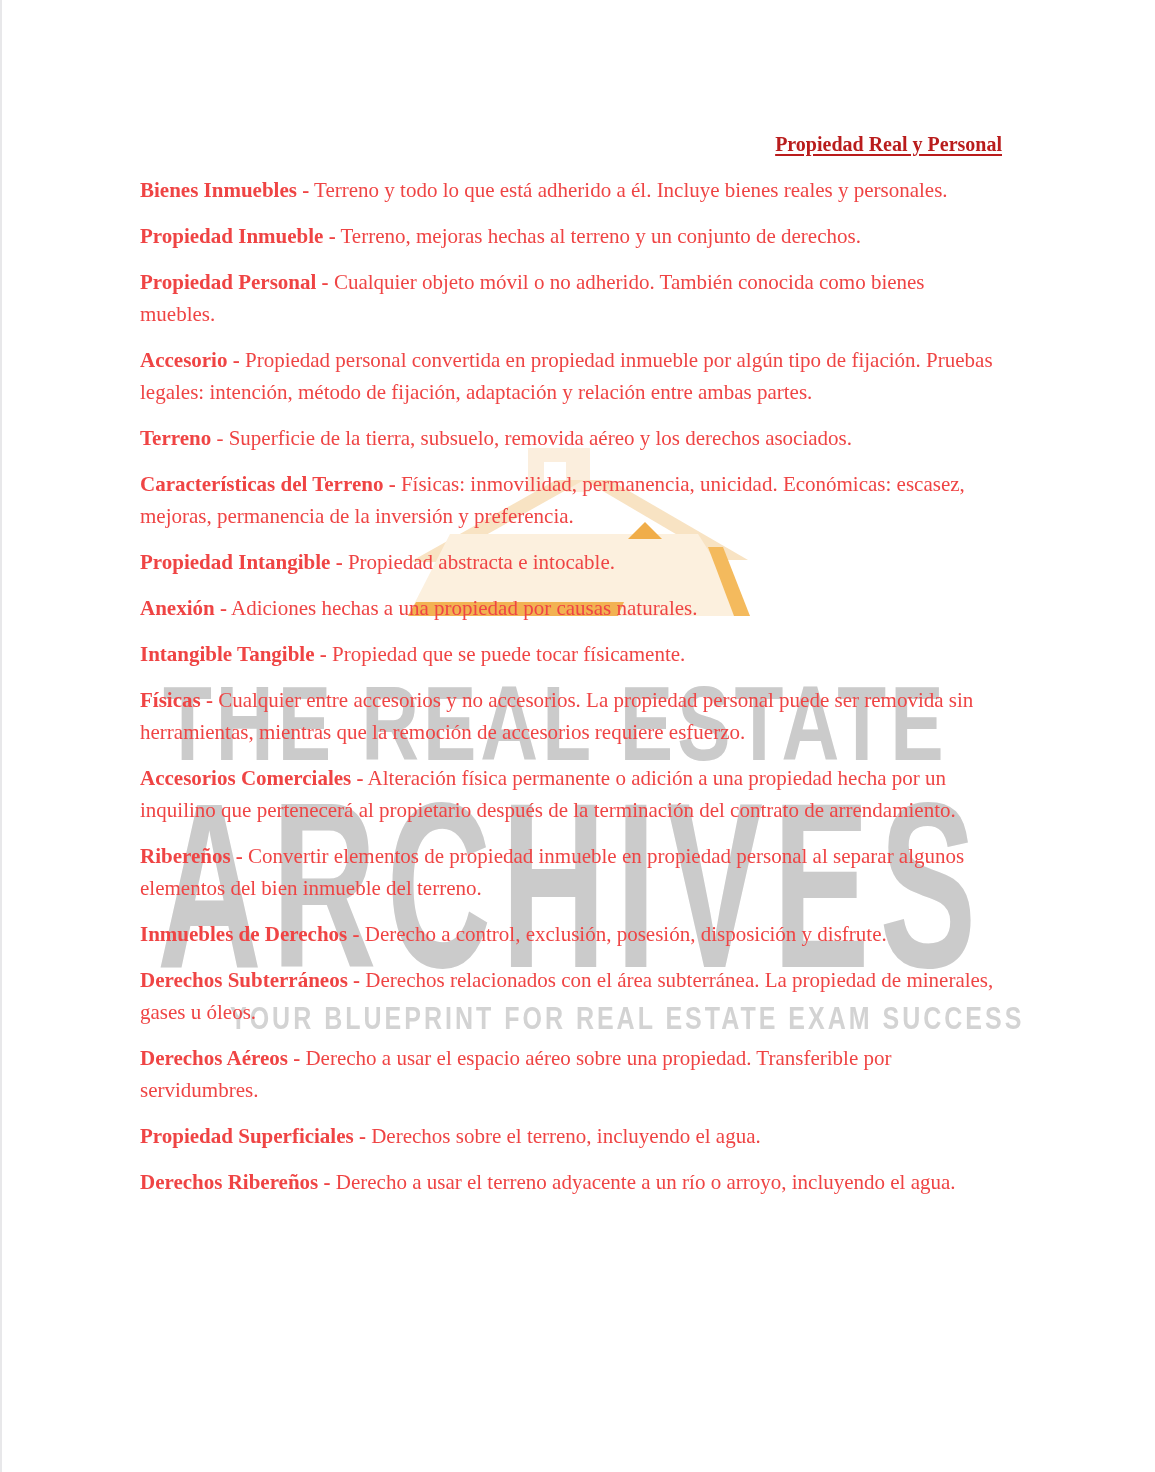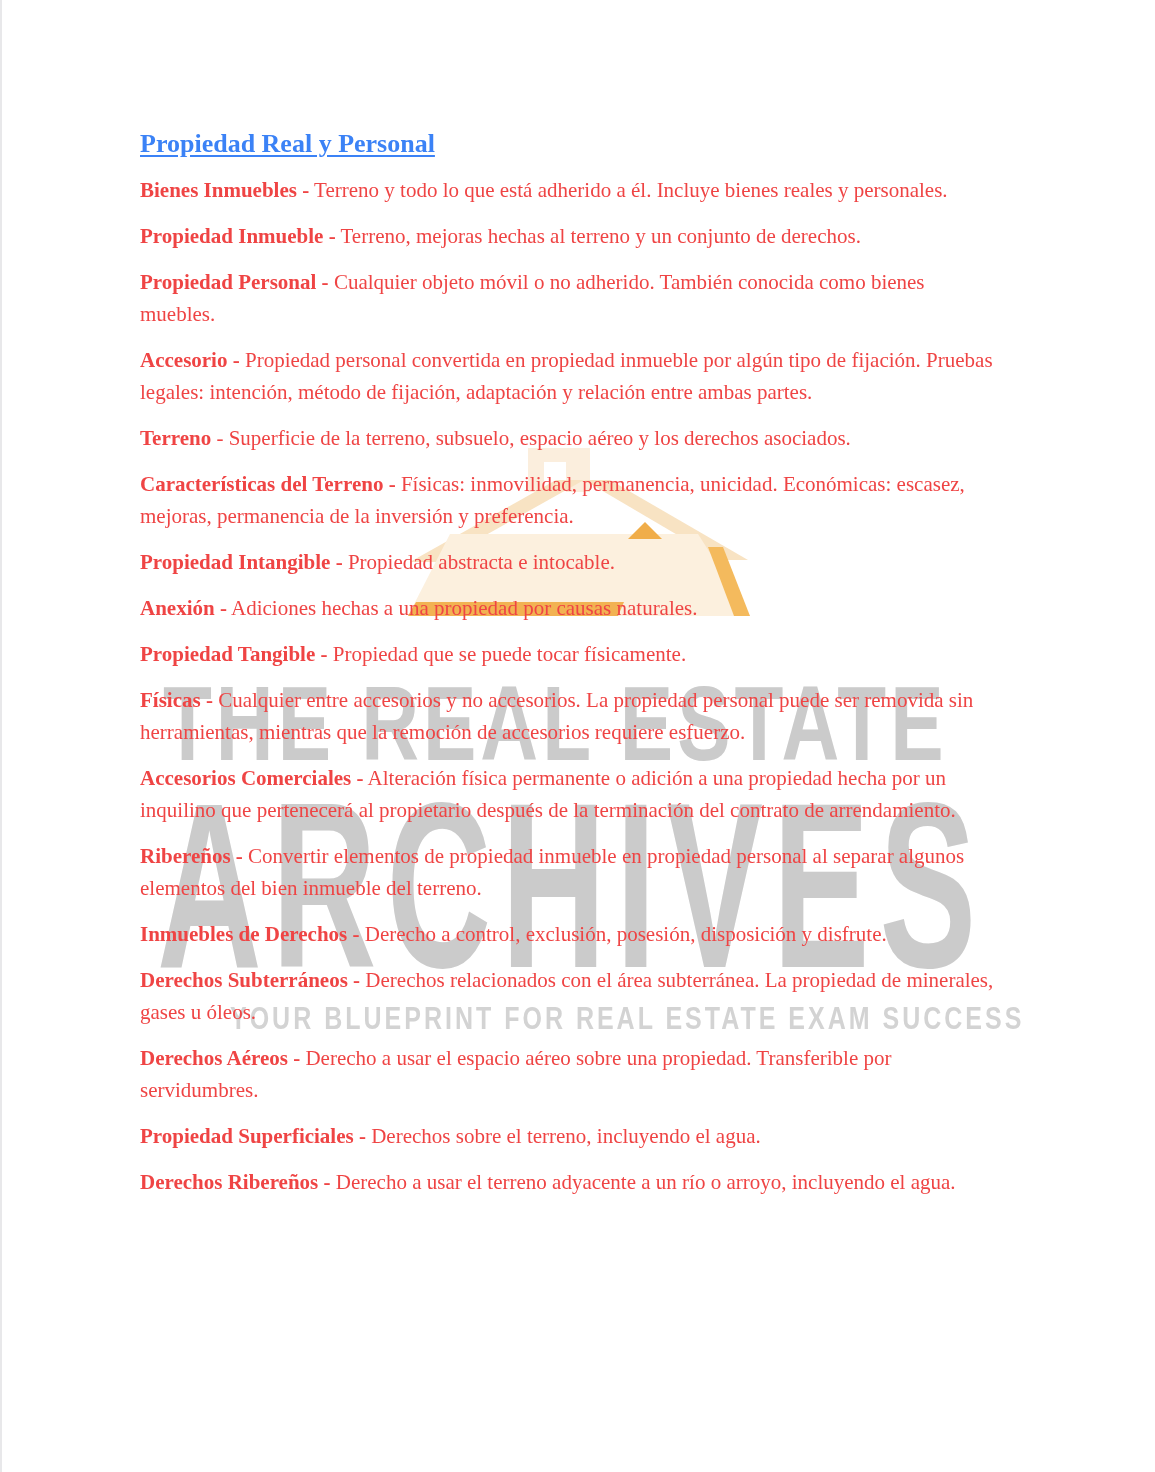--- a/index.html
+++ b/index.html
@@ -48,23 +48,23 @@
   }
   
   .content {
     position: relative; z-index: 1;
     padding: 128px 0 0 140px;
     width: 862px;
   }
   .title {
     width: 862px;
     margin: 0 0 14px 0;
-    text-align: left;
-    font-size: 26px; font-weight: 700; line-height: 32px;
-    color: #3b82f6;
+    text-align: right;
+    font-size: 20px; font-weight: 700; line-height: 32px;
+    color: #b91c1c;
     text-decoration: underline;
     text-underline-offset: 3px;
   }
   .entry {
     margin: 0 0 14px 0;
     font-size: 21px; line-height: 32px;
     color: #ef4444;
   }
   .term { font-weight: 700; }
 </style>
@@ -95,29 +95,29 @@
     <h1 class="title">Propiedad Real y Personal</h1>
     <div id="entries">
     <p class="entry"><b class="term">Bienes Inmuebles -</b><span class="def"> Terreno y todo lo que está adherido a él. Incluye bienes reales y personales.</span></p>
 
     <p class="entry"><b class="term">Propiedad Inmueble -</b><span class="def"> Terreno, mejoras hechas al terreno y un conjunto de derechos.</span></p>
 
     <p class="entry"><b class="term">Propiedad Personal -</b><span class="def"> Cualquier objeto móvil o no adherido. También conocida como bienes muebles.</span></p>
 
     <p class="entry"><b class="term">Accesorio -</b><span class="def"> Propiedad personal convertida en propiedad inmueble por algún tipo de fijación. Pruebas legales: intención, método de fijación, adaptación y relación entre ambas partes.</span></p>
 
-    <p class="entry"><b class="term">Terreno</b><span class="def"> - Superficie de la terreno, subsuelo, espacio aéreo y los derechos asociados.</span></p>
+    <p class="entry"><b class="term">Terreno</b><span class="def"> - Superficie de la tierra, subsuelo, removida aéreo y los derechos asociados.</span></p>
 
     <p class="entry"><b class="term">Características del Terreno -</b><span class="def"> Físicas: inmovilidad, permanencia, unicidad. Económicas: escasez, mejoras, permanencia de la inversión y preferencia.</span></p>
 
     <p class="entry"><b class="term">Propiedad Intangible -</b><span class="def"> Propiedad abstracta e intocable.</span></p>
 
     <p class="entry"><b class="term">Anexión -</b><span class="def"> Adiciones hechas a una propiedad por causas naturales.</span></p>
 
-    <p class="entry"><b class="term">Propiedad Tangible -</b><span class="def"> Propiedad que se puede tocar físicamente.</span></p>
+    <p class="entry"><b class="term">Intangible Tangible -</b><span class="def"> Propiedad que se puede tocar físicamente.</span></p>
 
     <p class="entry"><b class="term">Físicas -</b><span class="def"> Cualquier entre accesorios y no accesorios. La propiedad personal puede ser removida sin herramientas, mientras que la remoción de accesorios requiere esfuerzo.</span></p>
 
     <p class="entry"><b class="term">Accesorios Comerciales -</b><span class="def"> Alteración física permanente o adición a una propiedad hecha por un inquilino que pertenecerá al propietario después de la terminación del contrato de arrendamiento.</span></p>
 
     <p class="entry"><b class="term">Ribereños -</b><span class="def"> Convertir elementos de propiedad inmueble en propiedad personal al separar algunos elementos del bien inmueble del terreno.</span></p>
 
     <p class="entry"><b class="term">Inmuebles de Derechos -</b><span class="def"> Derecho a control, exclusión, posesión, disposición y disfrute.</span></p>
 
     <p class="entry"><b class="term">Derechos Subterráneos -</b><span class="def"> Derechos relacionados con el área subterránea. La propiedad de minerales, gases u óleos.</span></p>

